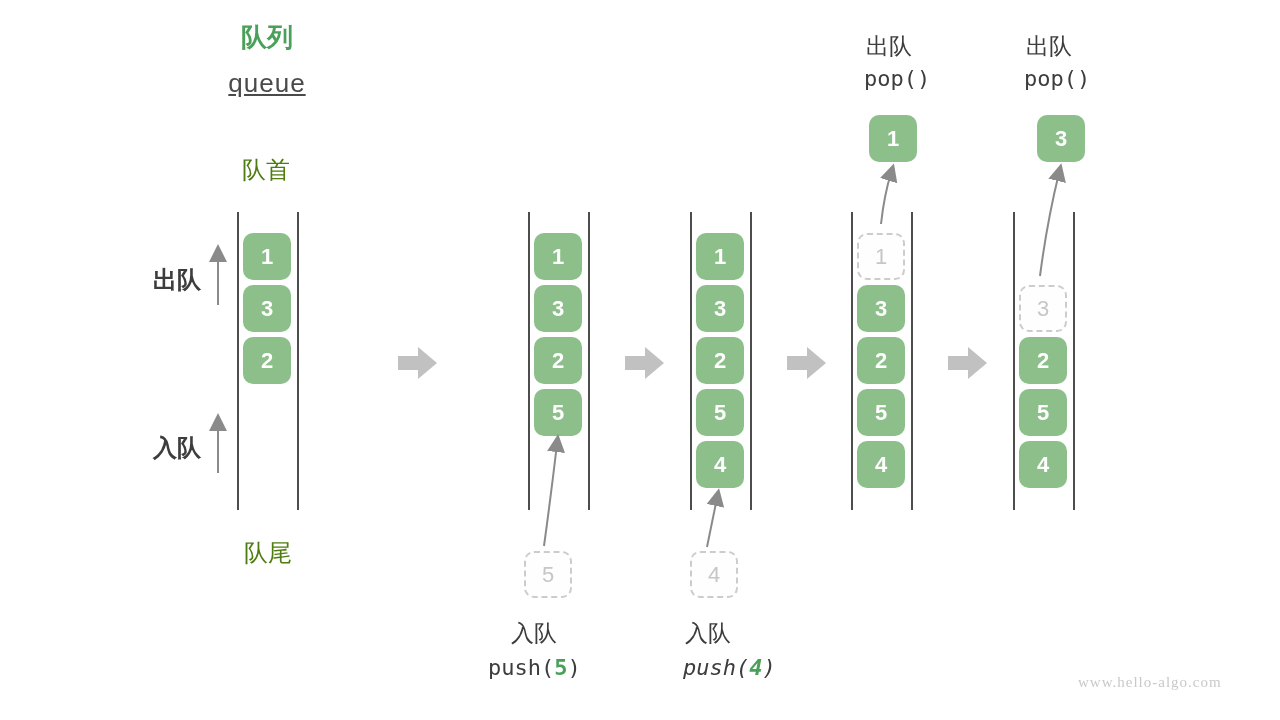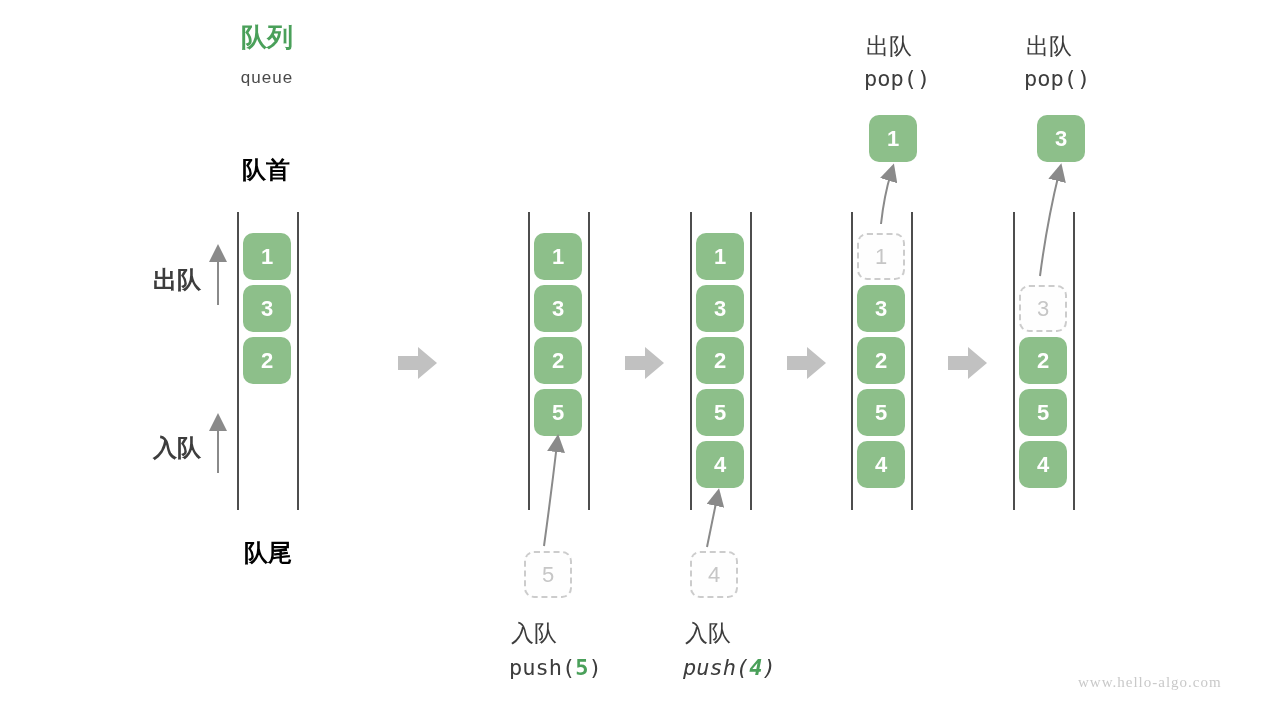--- a/index.html
+++ b/index.html
@@ -3,22 +3,22 @@
 <meta charset="utf-8">
 <style>
   html,body{margin:0;padding:0;}
   body{
     width:1280px;height:720px;position:relative;background:#ffffff;
     font-family:"Liberation Sans","DejaVu Sans",sans-serif;
     color:var(--dark-text,#3d3d3d);overflow:hidden;
   }
   .abs{position:absolute;}
   .title-cn{font-size:26px;font-weight:bold;color:var(--green-text,#4aa05a);transform:translateX(-50%);}
-  .title-en{font-size:17px;color:#4a4a4a;transform:translateX(-50%);letter-spacing:1px;}
-  .side-label{font-size:24px;font-weight:bold;color:#000000;transform:translateX(-50%);text-align:center;}
+  .title-en{font-size:26px;color:#4a4a4a;transform:translateX(-50%);letter-spacing:1px;text-decoration:underline;}
+  .side-label{font-size:24px;font-weight:normal;color:#4d7c0f;transform:translateX(-50%);text-align:center;}
   .flow-label{font-size:24px;font-weight:bold;color:#3d3d3d;}
   .op-cn{font-size:23px;color:#3d3d3d;}
   .code{font-family:"DejaVu Sans Mono",monospace;font-size:22px;color:#3d3d3d;}
   .code .arg{color:var(--green-text,#4aa05a);font-weight:bold;}
   .channel-line{width:1.5px;height:298px;background:#4d4d4d;}
   .cell{
     width:48px;height:47px;border-radius:10px;box-sizing:border-box;
     background:var(--green-box,#8dbf8a);color:#ffffff;
     font-size:22px;font-weight:bold;
     display:flex;align-items:center;justify-content:center;
@@ -86,21 +86,21 @@
 
 <div class="abs cell ghost" style="left:524px;top:551px;">5</div>
 <div class="abs cell ghost" style="left:690px;top:551px;">4</div>
 
 <div class="abs op-cn" style="left:866px;top:31px;">出队</div>
 <div class="abs code" style="left:864px;top:66px;">pop()</div>
 <div class="abs op-cn" style="left:1026px;top:31px;">出队</div>
 <div class="abs code" style="left:1024px;top:66px;">pop()</div>
 
 <div class="abs op-cn" style="left:511px;top:618px;">入队</div>
-<div class="abs code" style="left:509px;top:655px;"><span>push(</span><span class="arg">5</span><span>)</span></div>
+<div class="abs code" style="left:488px;top:655px;"><span>push(</span><span class="arg">5</span><span>)</span></div>
 <div class="abs op-cn" style="left:685px;top:618px;">入队</div>
 <div class="abs code" style="left:683px;top:655px;font-style:italic;"><span>push(</span><span class="arg">4</span><span>)</span></div>
 
 <svg class="overlay">
   <defs>
     <marker id="ah" markerWidth="9" markerHeight="9" refX="4" refY="4.5" orient="auto">
       <path class="thin-arrow-head" d="M0,0 L9,4.5 L0,9 z"></path>
     </marker>
   </defs>
 

